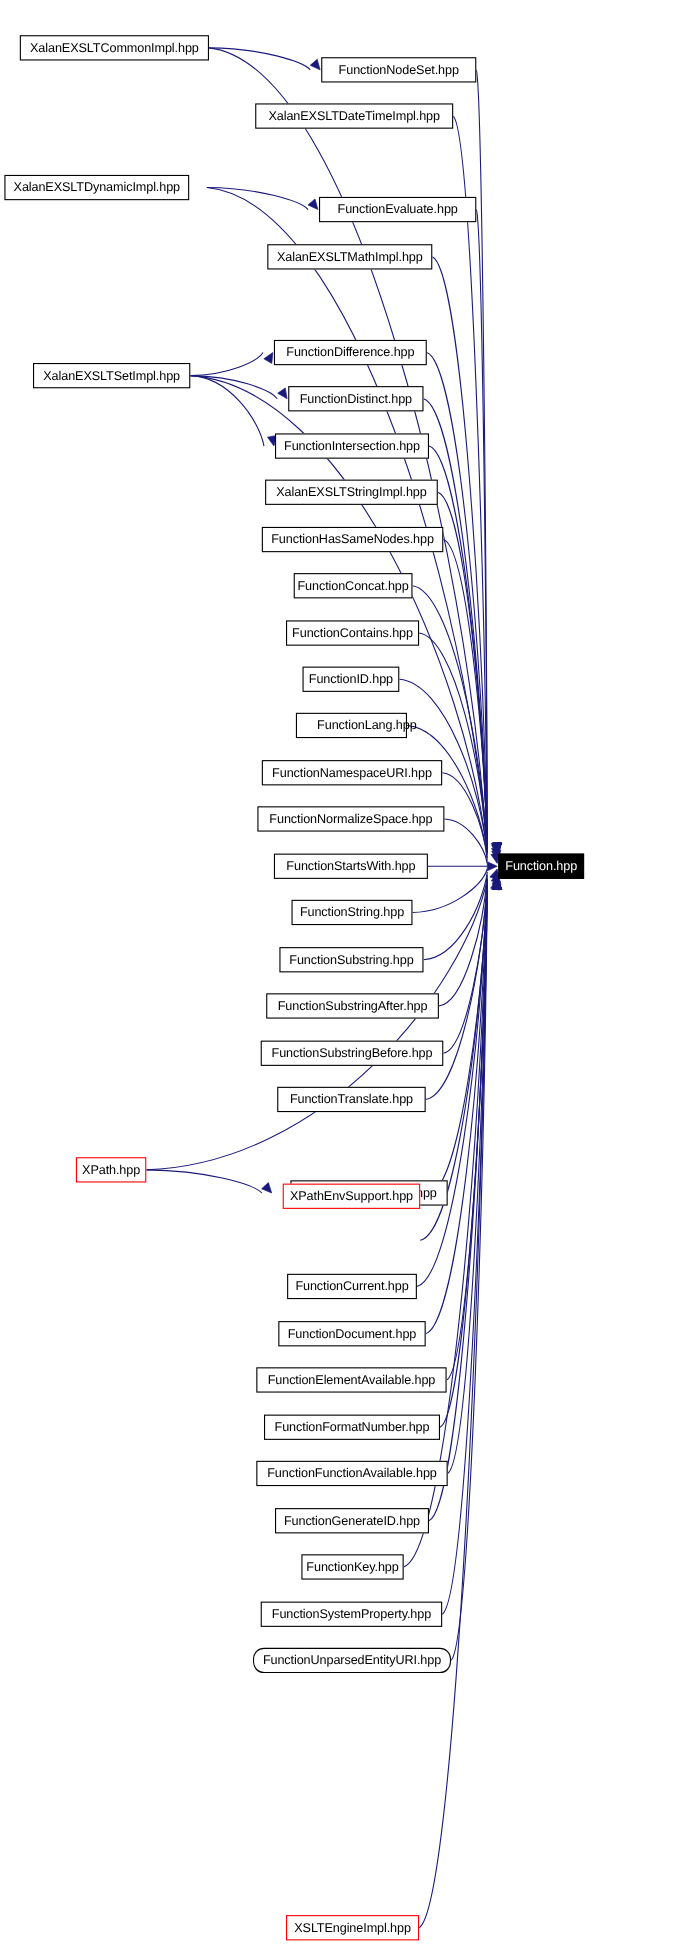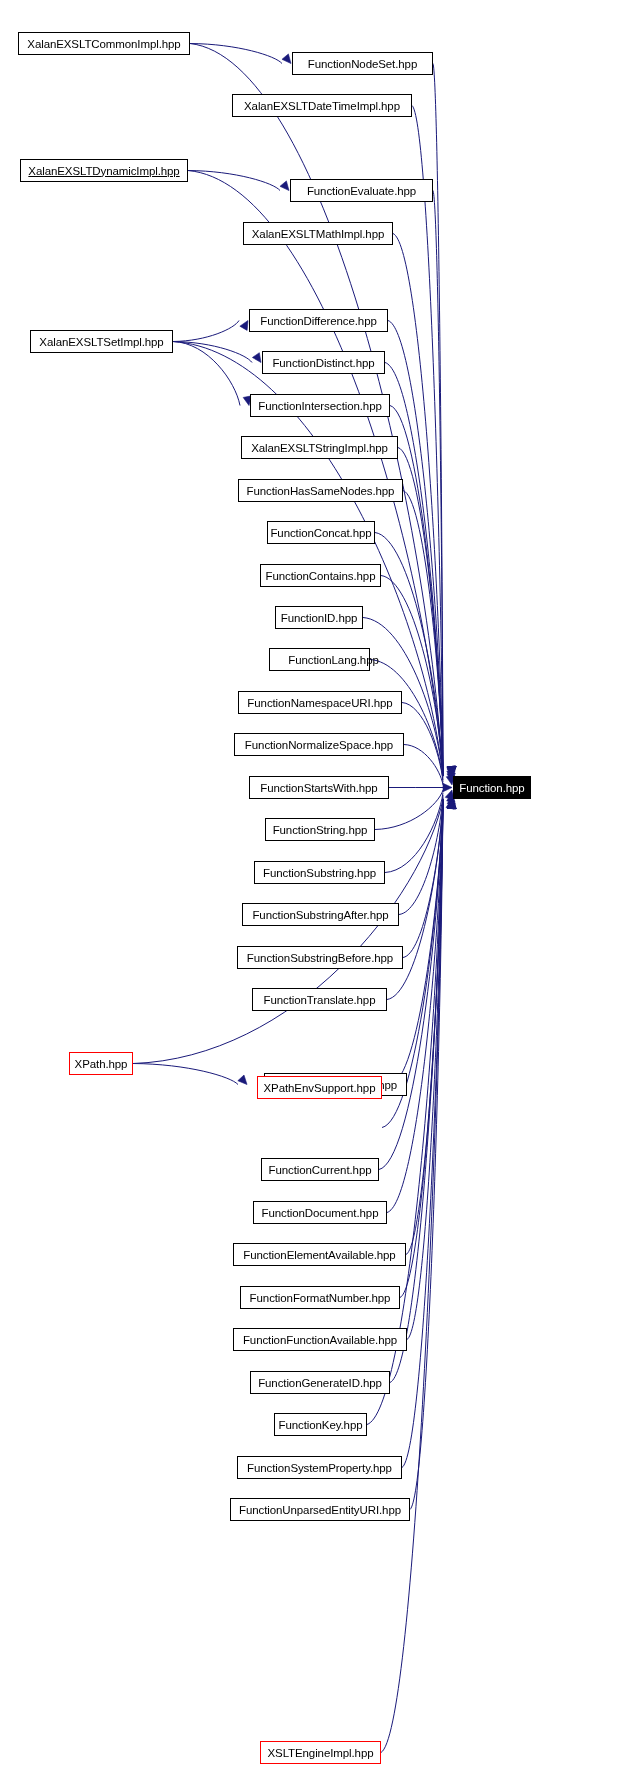--- a/index.html
+++ b/index.html
@@ -241,21 +241,21 @@
   <div id="node-layer">
       <div class="node" style="left: 18px; top: 32px; width: 172px; height: 23px;">
         <span class="node-label">XalanEXSLTCommonImpl.hpp</span>
       </div>
       <div class="node" style="left: 292px; top: 52px; width: 141px; height: 23px;">
         <span class="node-label">FunctionNodeSet.hpp</span>
       </div>
       <div class="node" style="left: 232px; top: 94px; width: 180px; height: 23px;">
         <span class="node-label">XalanEXSLTDateTimeImpl.hpp</span>
       </div>
-      <div class="node" style="left: 20px; top: 159px; width: 168px; height: 23px; text-decoration: underline;">
+      <div class="node" style="left: 4px; top: 159px; width: 168px; height: 23px;">
         <span class="node-label">XalanEXSLTDynamicImpl.hpp</span>
       </div>
       <div class="node" style="left: 290px; top: 179px; width: 143px; height: 23px;">
         <span class="node-label">FunctionEvaluate.hpp</span>
       </div>
       <div class="node" style="left: 243px; top: 222px; width: 150px; height: 23px;">
         <span class="node-label">XalanEXSLTMathImpl.hpp</span>
       </div>
       <div class="node" style="left: 249px; top: 309px; width: 139px; height: 23px;">
         <span class="node-label">FunctionDifference.hpp</span>
@@ -340,20 +340,20 @@
       </div>
       <div class="node" style="left: 250px; top: 1371px; width: 140px; height: 23px;">
         <span class="node-label">FunctionGenerateID.hpp</span>
       </div>
       <div class="node" style="left: 274px; top: 1413px; width: 93px; height: 23px;">
         <span class="node-label">FunctionKey.hpp</span>
       </div>
       <div class="node" style="left: 237px; top: 1456px; width: 165px; height: 23px;">
         <span class="node-label">FunctionSystemProperty.hpp</span>
       </div>
-      <div class="node" style="left: 230px; top: 1498px; width: 180px; height: 23px;">
+      <div class="node" style="left: 230px; top: 1498px; width: 180px; height: 23px; border-radius: 10px;">
         <span class="node-label">FunctionUnparsedEntityURI.hpp</span>
       </div>
       <div class="node red" style="left: 260px; top: 1741px; width: 121px; height: 23px;">
         <span class="node-label">XSLTEngineImpl.hpp</span>
       </div>
     </div>
 </div>
 
 </body></html>

